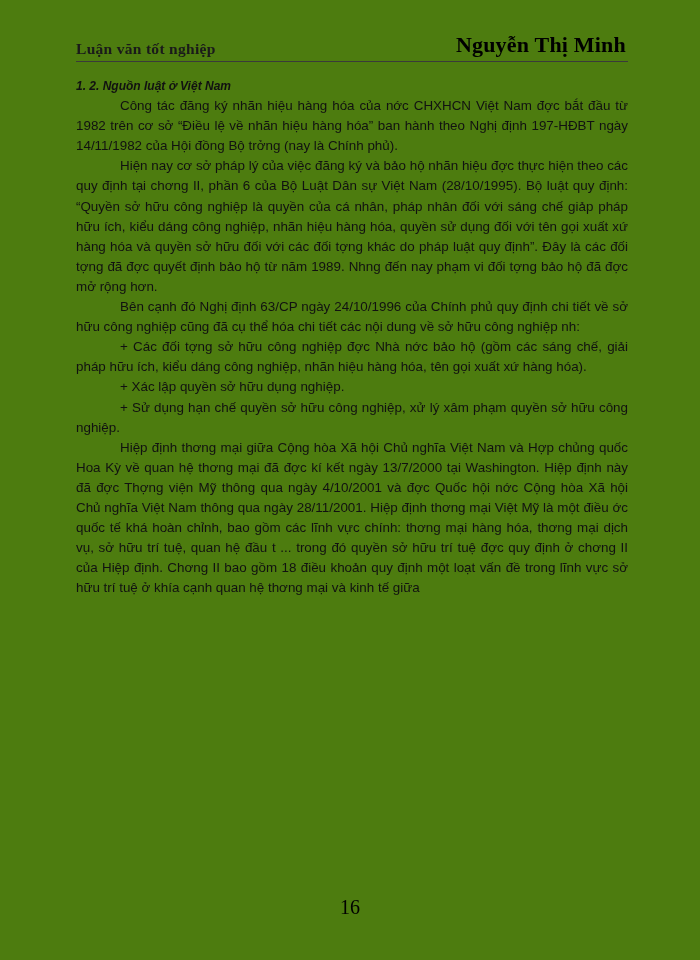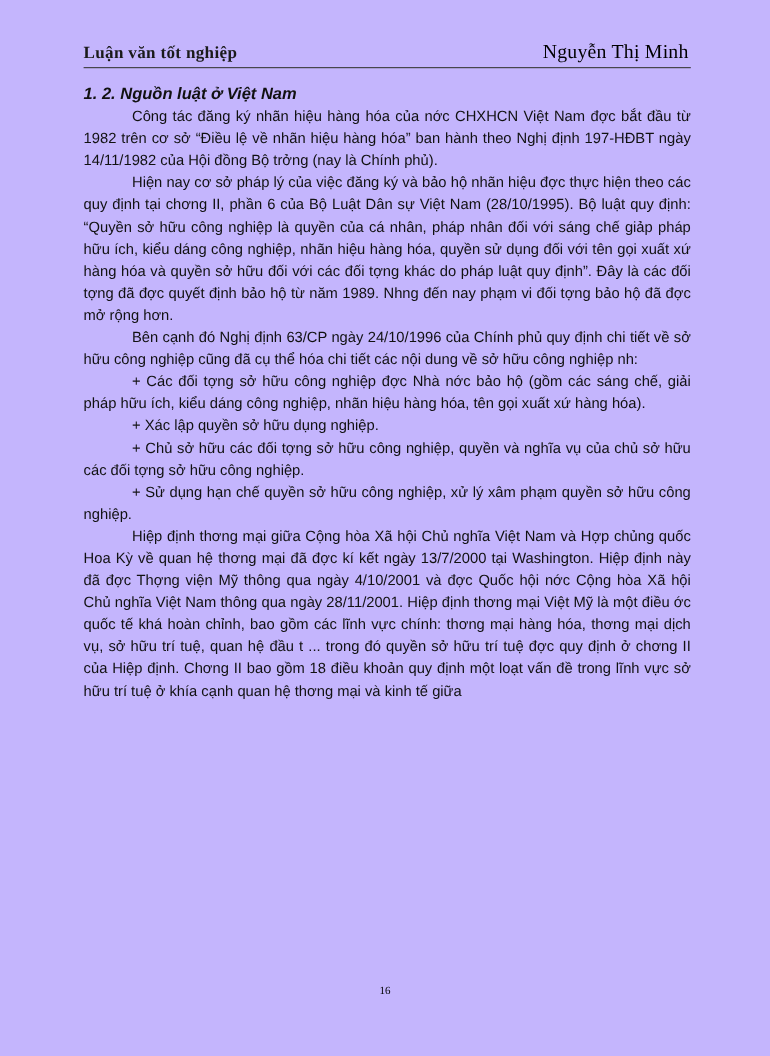--- a/index.html
+++ b/index.html
@@ -12,21 +12,21 @@
     height: 960px;
     font-family: "Liberation Sans", sans-serif;
     color: #000000;
     -webkit-font-smoothing: none;
   }
   .page {
     position: relative;
     width: 700px;
     height: 960px;
     box-sizing: border-box;
-    background: #c4b5fd;
+    background: #4d7c0f;
     overflow: hidden;
   }
   .page-inner {
     position: absolute;
     left: 76px;
     top: 34px;
     width: 552px;
   }
 
   
@@ -39,22 +39,22 @@
   .rh-left {
     font-family: "Liberation Serif", serif;
     font-size: 15.5px;
     font-weight: bold;
     letter-spacing: 0.3px;
     color: #1a1a1a;
     white-space: nowrap;
   }
   .rh-right {
     font-family: "Liberation Serif", serif;
-    font-size: 18px;
-    font-weight: normal;
+    font-size: 22px;
+    font-weight: bold;
     letter-spacing: 0.2px;
     color: #000000;
     white-space: nowrap;
     margin-right: 2px;
     text-align: center;
   }
   .rule {
     margin-top: 3px;
     border: 0;
     border-top: 1.1px solid #3a3a3a;
@@ -75,41 +75,41 @@
     text-indent: 44px;
     text-align: justify;
   }
   p.bullet {
     margin: 0;
     text-indent: 44px;
     text-align: justify;
   }
   h2.heading {
     margin: 0;
-    font-size: 15px;
+    font-size: 12px;
     line-height: 20.1px;
     font-weight: bold;
     font-style: italic;
     text-align: left;
     text-indent: 0;
   }
   .lead {
     font-weight: bold;
     font-style: italic;
   }
 
   
   .folio {
     position: absolute;
     left: 0;
     right: 0;
     top: 896px;
     text-align: center;
     font-family: "Liberation Serif", serif;
-    font-size: 10px;
+    font-size: 20px;
     color: #000000;
   }
 </style>
 </head>
 <body>
 
 <div class="page">
 
   <div class="page-inner">
 
@@ -128,21 +128,20 @@
       <p class="para">Công tác đăng ký nhãn hiệu hàng hóa của nớc   CHXHCN Việt Nam đợc bắt đầu từ 1982 trên cơ sở “Điều lệ về nhãn hiệu hàng hóa” ban hành theo Nghị định 197-HĐBT ngày 14/11/1982 của Hội đồng Bộ trởng   (nay là Chính phủ).</p>
 
       <p class="para">Hiện nay cơ sở pháp lý của việc đăng ký và bảo hộ nhãn hiệu đợc   thực hiện theo các quy định tại chơng   II, phần 6 của Bộ Luật Dân sự Việt Nam (28/10/1995). Bộ luật quy định: “Quyền sở hữu công nghiệp là quyền của cá nhân, pháp nhân đối với sáng chế giảp pháp hữu ích, kiểu dáng công nghiệp, nhãn hiệu hàng hóa, quyền sử dụng đối với tên gọi xuất xứ hàng hóa và quyền sở hữu đối với các đối tợng   khác do pháp luật quy định”. Đây là các đối tợng   đã đợc   quyết định bảo hộ từ năm 1989. Nhng   đến nay phạm vi đối tợng   bảo hộ đã đợc   mở rộng hơn.</p>
 
       <p class="para">Bên cạnh đó Nghị định 63/CP ngày 24/10/1996 của Chính phủ quy định chi tiết về sở hữu công nghiệp cũng đã cụ thể hóa chi tiết các nội dung về sở hữu công nghiệp nh:</p>
 
       <p class="bullet">+ Các đối tợng   sở hữu công nghiệp đợc   Nhà nớc   bảo hộ (gồm các sáng chế, giải pháp hữu ích, kiểu dáng công nghiệp, nhãn hiệu hàng hóa, tên gọi xuất xứ hàng hóa).</p>
 
       <p class="bullet">+ Xác lập quyền sở hữu dụng nghiệp.</p>
 
-      <p class="bullet">+ Chủ sở hữu các đối tợng   sở hữu công nghiệp, quyền và nghĩa vụ của chủ sở hữu các đối tợng   sở hữu công nghiệp.</p>
 
       <p class="bullet">+ Sử dụng hạn chế quyền sở hữu công nghiệp, xử lý xâm phạm quyền sở hữu công nghiệp.</p>
 
 
 
       <p class="para">Hiệp định thơng   mại giữa Cộng hòa Xã hội Chủ nghĩa Việt Nam và Hợp chủng quốc Hoa Kỳ về quan hệ thơng   mại đã đợc   kí kết ngày 13/7/2000 tại Washington. Hiệp định này đã đợc   Thợng   viện Mỹ thông qua ngày 4/10/2001 và đợc   Quốc hội nớc   Cộng hòa Xã hội Chủ nghĩa Việt Nam thông qua ngày 28/11/2001. Hiệp định thơng   mại Việt Mỹ là một điều ớc   quốc tế khá hoàn chỉnh, bao gồm các lĩnh vực chính: thơng   mại hàng hóa, thơng   mại dịch vụ, sở hữu trí tuệ, quan hệ đầu t ... trong đó quyền sở hữu trí tuệ đợc   quy định ở chơng   II của Hiệp định. Chơng   II bao gồm 18 điều khoản quy định một loạt vấn đề trong lĩnh vực sở hữu trí tuệ ở khía cạnh quan hệ thơng   mại và kinh tế giữa</p>
 
     </div>
   </div>
 

